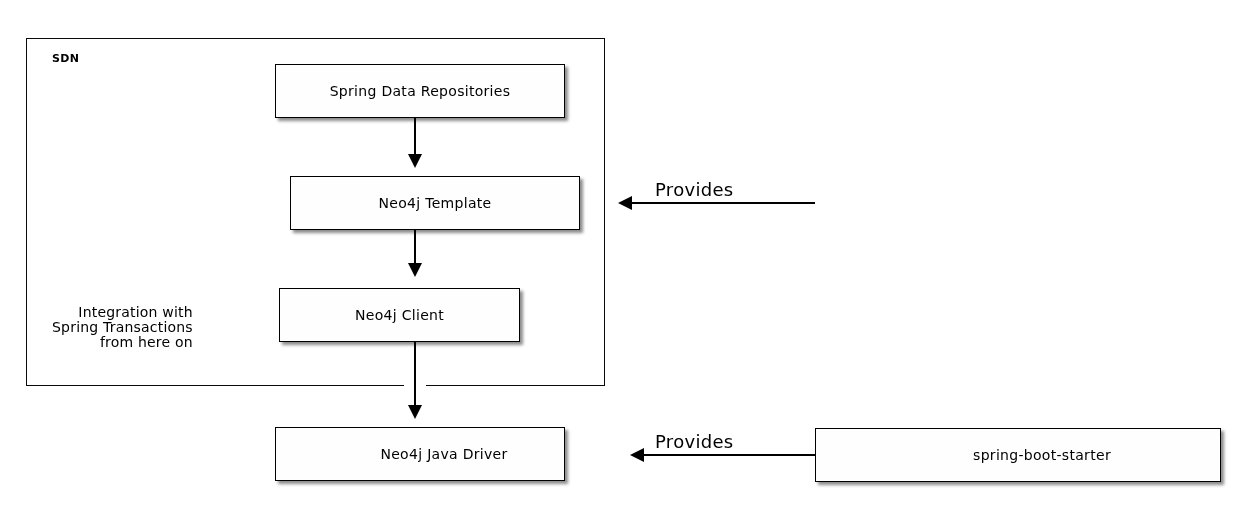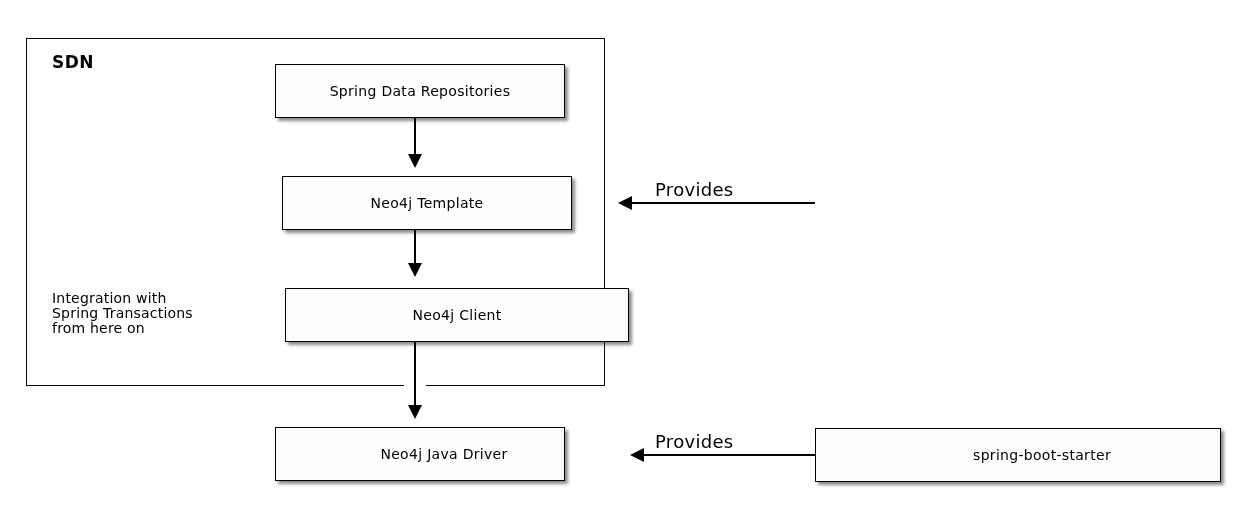--- a/index.html
+++ b/index.html
@@ -23,49 +23,50 @@
     width: 579px;
     height: 348px;
     border: 1.5px solid #0a0a0a;
     background: transparent;
     box-sizing: border-box;
   }
   .container-label {
     position: absolute;
     left: 25px;
     top: 13px;
-    font-size: 17px;
+    font-size: 11px;
     font-weight: bold;
     letter-spacing: 0.4px;
   }
   .annotation {
     position: absolute;
     left: 52px;
-    top: 291px;
+    top: 305px;
     font-size: 14px;
     line-height: 15px;
     white-space: pre-line;
     letter-spacing: 0.2px;
+    text-align: right;
   }
   .node {
     position: absolute;
     background: #fefefe;
     border: 1.5px solid #000000;
     box-shadow: 3px 3px 3px rgba(0,0,0,0.45);
     display: flex;
     align-items: center;
     justify-content: center;
     font-size: 14px;
     letter-spacing: 0.3px;
     box-sizing: border-box;
     text-align: center;
   }
   .n-repos   { left: 275px; top: 64px;  width: 290px; height: 54px; }
-  .n-template{ left: 282px; top: 176px; width: 290px; height: 54px; }
-  .n-client  { left: 285px; top: 288px; width: 344px; height: 54px; }
+  .n-template{ left: 290px; top: 176px; width: 290px; height: 54px; }
+  .n-client  { left: 279px; top: 288px; width: 241px; height: 54px; }
   .n-driver  { left: 275px; top: 427px; width: 290px; height: 54px; padding-left: 48px; }
   .n-sdnstarter { left: 815px; top: 176px; width: 399px; height: 54px; }
   .n-starter    { left: 815px; top: 428px; width: 406px; height: 54px; padding-left: 48px; }
 
   .vline {
     position: absolute;
     width: 2px;
     background: #000000;
     left: 414px;
   }

